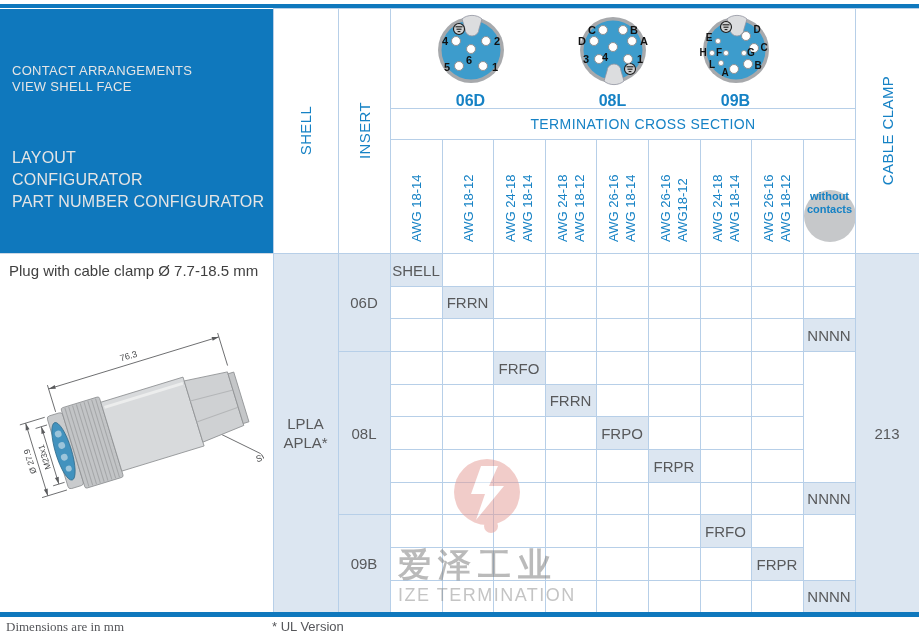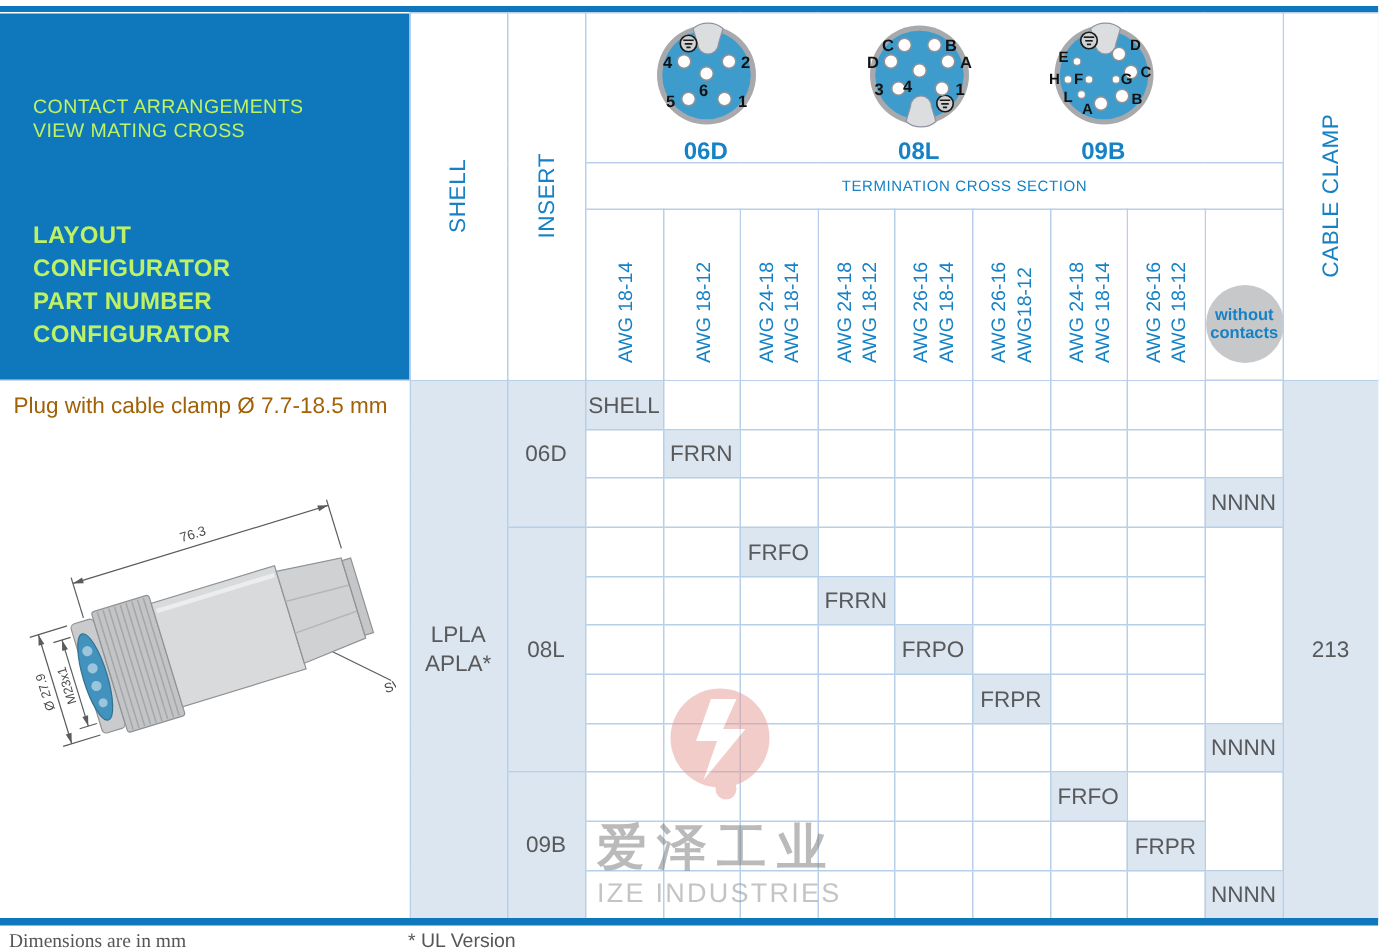--- a/index.html
+++ b/index.html
@@ -3,41 +3,41 @@
 <meta charset="utf-8">
 <style>
   html,body{margin:0;padding:0;background:#fff;}
   #app{position:relative;width:919px;height:634px;background:#fff;overflow:hidden;
        font-family:"Liberation Sans",sans-serif;color:#58595b;}
   .topline{position:absolute;left:0;top:4px;width:919px;height:4px;background:#0f78bd;}
   table.cfg{position:absolute;left:0;top:8px;width:919px;border-collapse:collapse;table-layout:fixed;}
   td{padding:0;border:1px solid #b7cfe8;vertical-align:middle;font-size:15px;color:#58595b;}
   tr.hr1{height:100px;} tr.hr2{height:31px;} tr.hr3{height:114px;}
   tr.b33{height:33px;} tr.b32{height:32px;}
-  td.panel{border:none;background:#0f78bd;color:#bef264;vertical-align:top;padding-left:10px;}
+  td.panel{border:none;background:#0f78bd;color:#e5e5e5;vertical-align:top;}
   .p1{margin:54px 0 0 12px;font-size:13px;line-height:16px;letter-spacing:.3px;}
-  .p2{margin:52px 0 0 12px;font-size:16px;font-weight:bold;line-height:22px;letter-spacing:.2px;}
+  .p2{margin:52px 0 0 12px;font-size:16px;font-weight:normal;line-height:22px;letter-spacing:.2px;}
   td.whead{position:relative;background:#fff;}
   td.diagcell{position:relative;background:#fff;}
   .diag{position:absolute;top:1px;width:80px;text-align:center;}
   .diaglabel{font-size:16px;font-weight:bold;color:#1682c5;margin-top:-1px;}
-  td.term{text-align:center;color:#1682c5;font-size:10px;letter-spacing:.4px;background:#fff;padding-left:41px;}
+  td.term{text-align:center;color:#1682c5;font-size:14px;letter-spacing:.4px;background:#fff;padding-left:41px;}
   .vrot{position:absolute;top:0;left:0;transform-origin:top left;display:flex;flex-direction:column;
         justify-content:center;color:#1682c5;white-space:nowrap;}
   .vrot.shell{width:243px;height:63px;transform:rotate(-90deg) translateX(-243px);align-items:center;font-size:15px;letter-spacing:.4px;}
   .vrot.insert{width:243px;height:50px;transform:rotate(-90deg) translateX(-243px);align-items:center;font-size:15px;letter-spacing:.4px;}
   .vrot.cable{width:243px;height:62px;transform:rotate(-90deg) translateX(-243px);align-items:center;font-size:15px;letter-spacing:.4px;}
   .vrot.awg{width:112px;height:50px;transform:rotate(-90deg) translateX(-112px);
             align-items:flex-start;padding-left:10px;font-size:13px;line-height:17px;}
   .wocircle{display:block;width:52px;height:52px;margin:50px auto 0;border-radius:50%;background:#c6c8ca;
-            display:flex;flex-direction:column;align-items:center;justify-content:center;
+            display:flex;flex-direction:column;align-items:center;justify-content:flex-start;
             font-size:11px;font-weight:bold;color:#1682c5;line-height:12.5px;}
   td.wocell{vertical-align:top;background:#fff;}
   td.desc{border:none;border-top:1px solid #ccd8e5;vertical-align:top;position:relative;background:#fff;}
-  .desctext{position:absolute;left:9px;top:8px;font-size:15px;color:#a16207;white-space:nowrap;}
+  .desctext{position:absolute;left:9px;top:8px;font-size:15px;color:#404040;white-space:nowrap;}
   .drawwrap{position:absolute;left:2px;top:72px;}
   td.hlbg{background:#dce6f1;text-align:center;}
   td.code{text-align:center;font-size:15px;background:#fff;}
   td.code.hl{background:#dce6f1;}
   .shline{line-height:19px;}
   .botline{position:absolute;left:0;top:612px;width:919px;height:5px;background:#0f78bd;}
   .foot{position:absolute;top:619px;font-size:13px;color:#55565a;}
   .foot.l{left:6px;font-family:Liberation Serif, serif;} .foot.c{left:272px;}
   .wm{position:absolute;left:398px;top:456px;display:flex;align-items:center;gap:14px;opacity:.5;flex-direction:column;}
   .wm-cn{font-size:33px;font-weight:bold;color:#787878;letter-spacing:7px;line-height:34px;}
@@ -65,21 +65,21 @@
         <col style="width:52px">
       <col style="width:52px">
         <col style="width:64px">
     </colgroup>
 
     <tbody>
         <tr class="hr1">
       <td class="panel" rowspan="3">
         <div class="p1">
           <div>CONTACT ARRANGEMENTS</div>
-          <div>VIEW MATING CROSS</div>
+          <div>VIEW SHELL FACE</div>
         </div>
         <div class="p2">
           <div>LAYOUT</div>
           <div>CONFIGURATOR</div>
           <div>PART NUMBER CONFIGURATOR</div>
         </div>
       </td>
       <td class="whead" rowspan="3">
         <div class="vrot shell">SHELL</div>
       </td>
@@ -449,20 +449,20 @@
     </table>
 
   <div class="wm">
     <svg width="72" height="78" viewBox="0 0 72 78">
       <circle cx="36" cy="36" r="33" fill="#e59a94"></circle>
       <polygon points="30,10 47,10 38,30 53,30 25,64 34,38 20,38" fill="#ffffff"></polygon>
       <circle cx="40" cy="70" r="7" fill="#e59a94"></circle>
     </svg>
     <div>
       <div class="wm-cn">爱泽工业</div>
-      <div class="wm-en">IZE INDUSTRIES</div>
+      <div class="wm-en">IZE TERMINATION</div>
     </div>
   </div>
 
   <div class="botline"></div>
   <div class="foot l">Dimensions are in mm</div>
   <div class="foot c">* UL Version</div>
 </div>
 
 </body></html>

